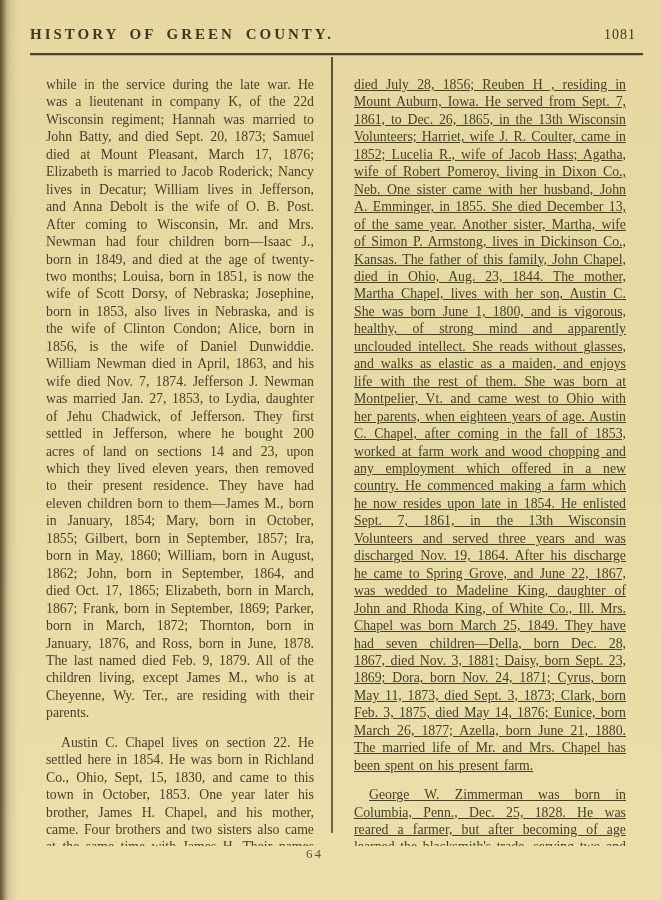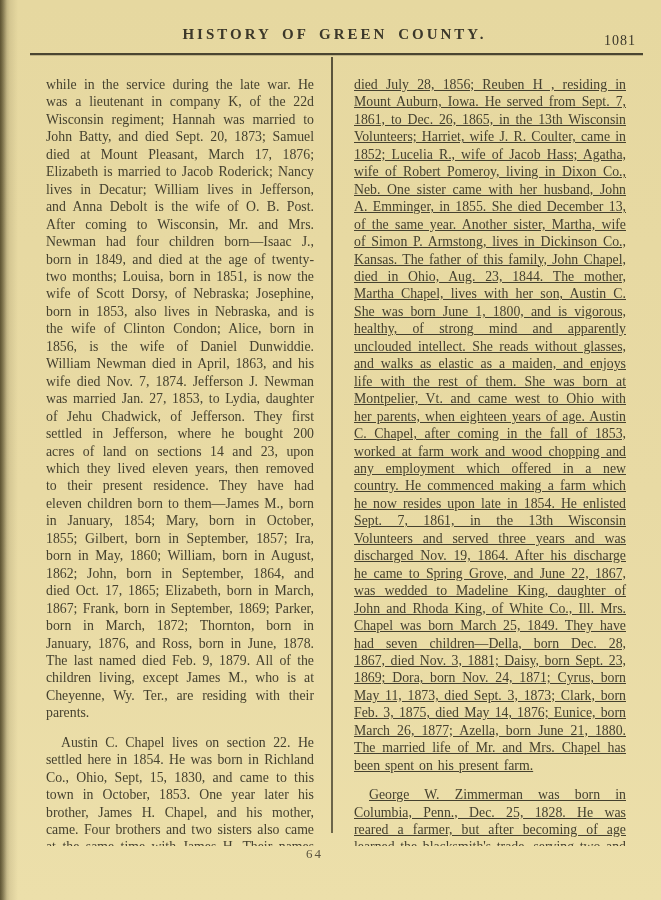--- a/index.html
+++ b/index.html
@@ -26,31 +26,31 @@
   }
   .header {
     position: absolute;
     top: 26px;
     left: 30px;
     right: 22px;
     height: 22px;
   }
   .running-title {
     display: block;
-    text-align: center;
+    text-align: left;
     font-size: 15px;
     letter-spacing: 3px;
     word-spacing: 4px;
     font-weight: bold;
     color: #3c382a;
   }
   .page-number {
     position: absolute;
     right: 3px;
-    top: 7px;
+    top: 1px;
     font-size: 14px;
     letter-spacing: 1px;
     color: #3c382a;
   }
   .top-rule {
     position: absolute;
     top: 53px;
     left: 30px;
     width: 613px;
     height: 2px;

